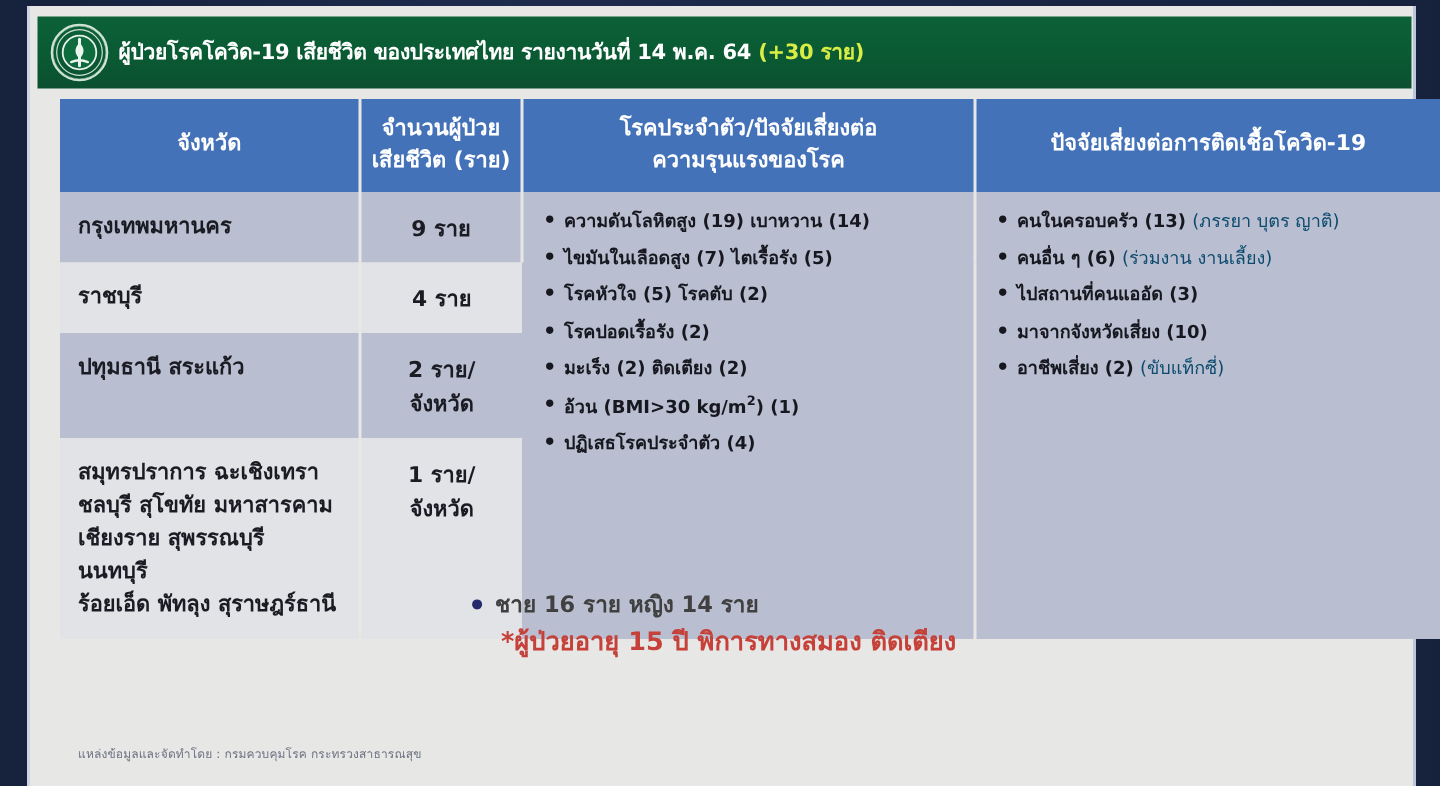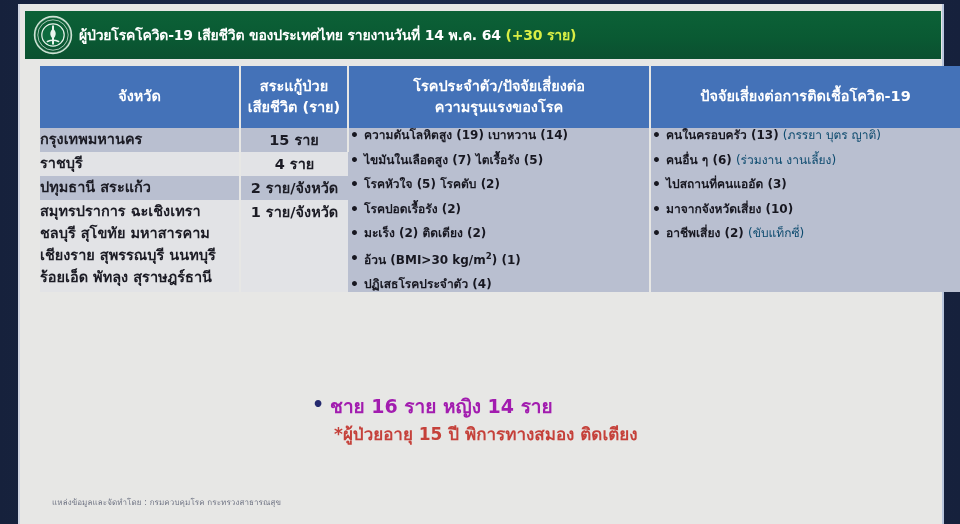--- a/index.html
+++ b/index.html
@@ -89,21 +89,21 @@
     border-right: 2px solid #e7e7e5;
     padding: 2px 4px;
   }
   #table th:last-child { border-right: none; }
 
   #table td {
     vertical-align: top;
     border-right: 2px solid #e7e7e5;
     font-size: 14.5px;
     color: #1b1b24;
-    padding: 0;
+    padding: 12px;
   }
   #table td:last-child { border-right: none; }
 
   .prov-cell {
     font-weight: bold;
     padding: 7px 0 7px 10px;
     line-height: 1.52;
     font-size: 14.6px;
     vertical-align: middle;
   }
@@ -151,23 +151,23 @@
   
   #summary {
     position: absolute;
     left: 292px;
     top: 388px;
     width: 560px;
   }
   .sum-line {
     position: relative;
     padding-left: 18px;
-    color: #a21caf;
-    font-weight: bold;
-    font-size: 19px;
+    color: #404040;
+    font-weight: bold;
+    font-size: 15px;
     line-height: 1.52;
     white-space: nowrap;
   }
   .sum-line::before {
     content: "\2022";
     position: absolute;
     left: 0;
     top: -2px;
     font-size: 19px;
     color: #252a6e;
@@ -219,35 +219,35 @@
       <colgroup>
         <col style="width:200px">
         <col style="width:108px">
         <col style="width:302px">
         <col style="width:310px">
       </colgroup>
       <thead>
         <tr>
           <th>จังหวัด</th>
           <th>
-            <div>สระแกู้ป่วย</div>
+            <div>จำนวนผู้ป่วย</div>
             <div>เสียชีวิต (ราย)</div>
           </th>
           <th>
             <div>โรคประจำตัว/ปัจจัยเสี่ยงต่อ</div>
             <div>ความรุนแรงของโรค</div>
           </th>
           <th>ปัจจัยเสี่ยงต่อการติดเชื้อโควิด-19</th>
         </tr>
       </thead>
       <tbody>
 
         <tr class="row-a">
           <td class="prov-cell">กรุงเทพมหานคร</td>
-          <td class="count-cell">15 ราย</td>
+          <td class="count-cell">9 ราย</td>
 
           <td class="list-cell" rowspan="4">
             <ul>
               <li>ความดันโลหิตสูง (19) เบาหวาน (14)</li>
               <li>ไขมันในเลือดสูง (7) ไตเรื้อรัง (5)</li>
               <li>โรคหัวใจ (5) โรคตับ (2)</li>
               <li>โรคปอดเรื้อรัง (2)</li>
               <li>มะเร็ง (2) ติดเตียง (2)</li>
               <li><span>อ้วน (BMI&gt;30 kg/m</span><span class="sup">2</span><span>) (1)</span></li>
               <li>ปฏิเสธโรคประจำตัว (4)</li>

